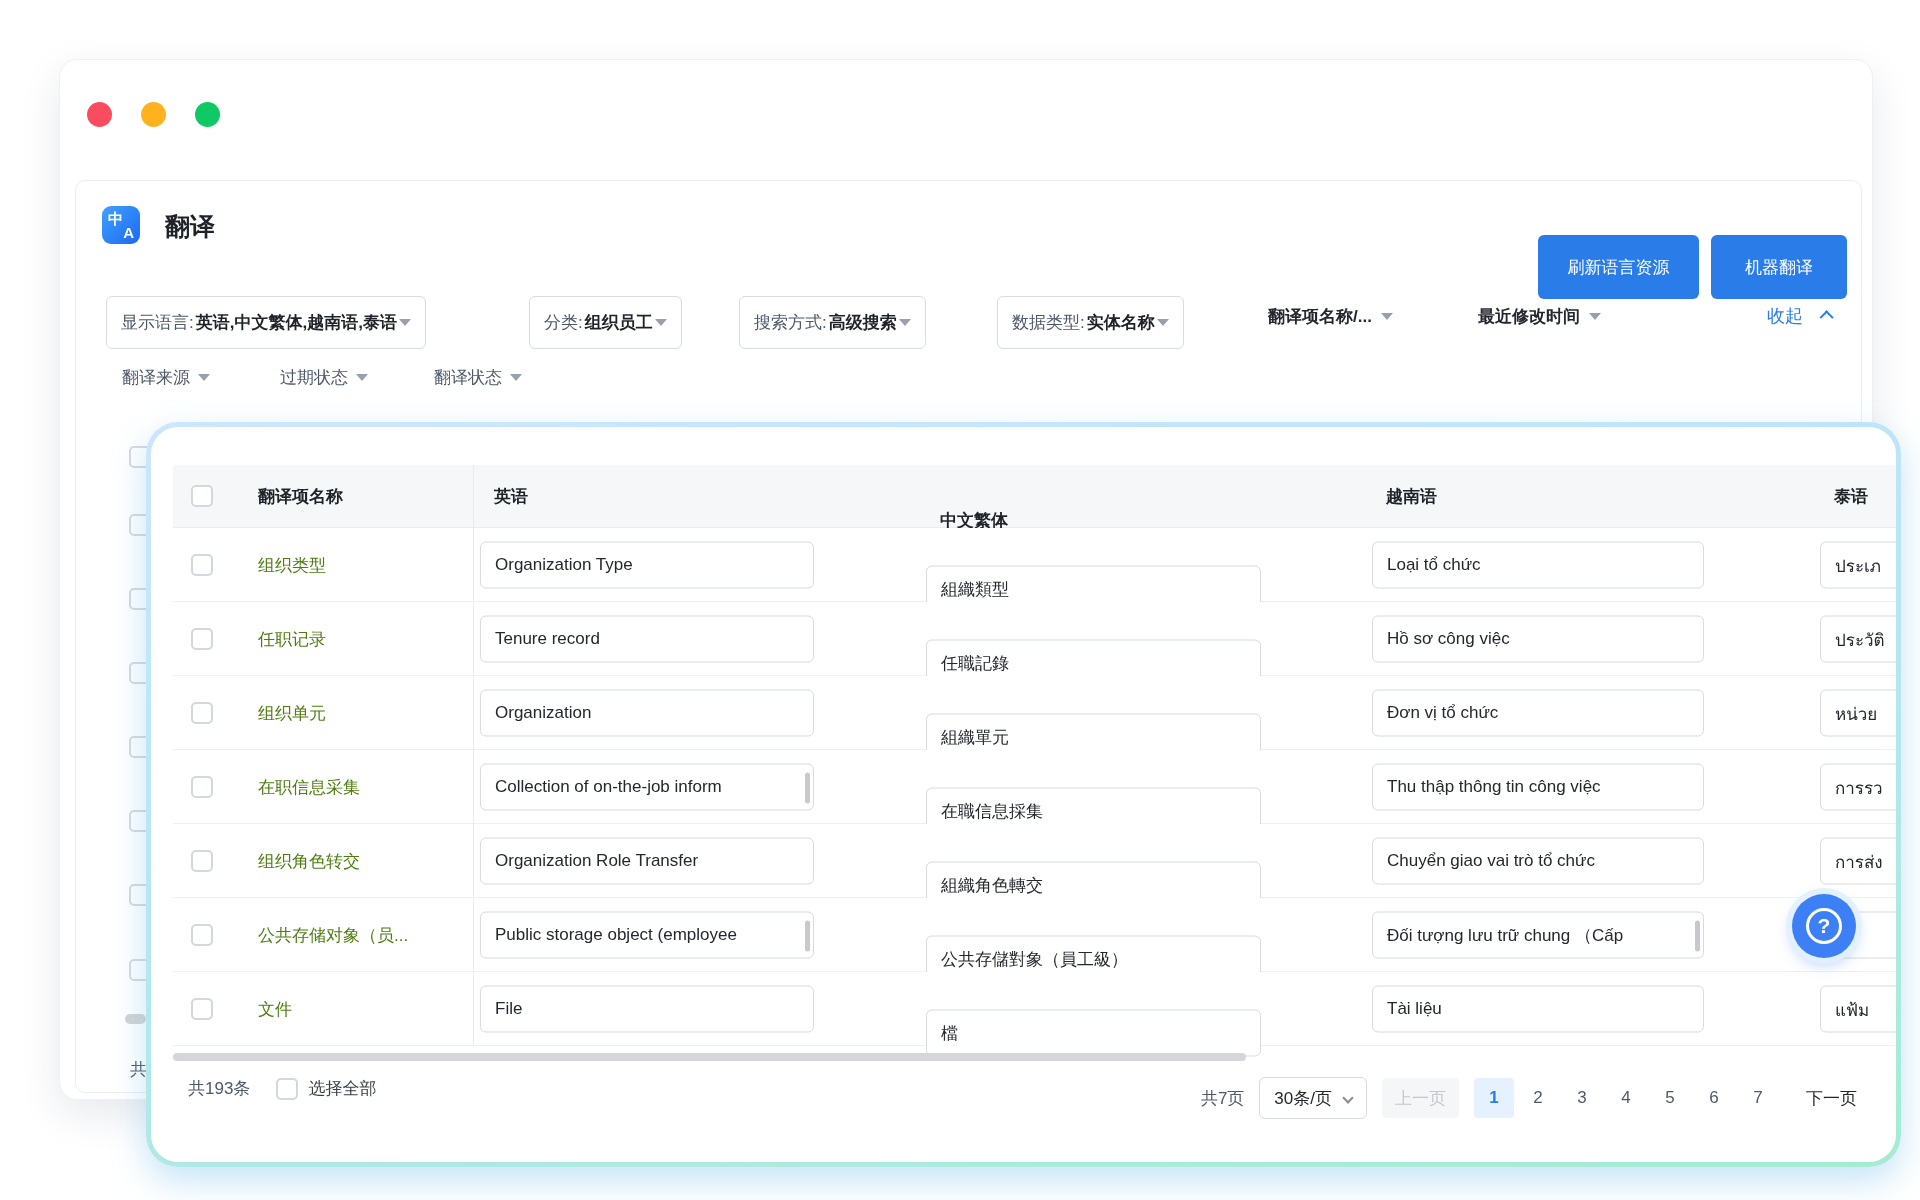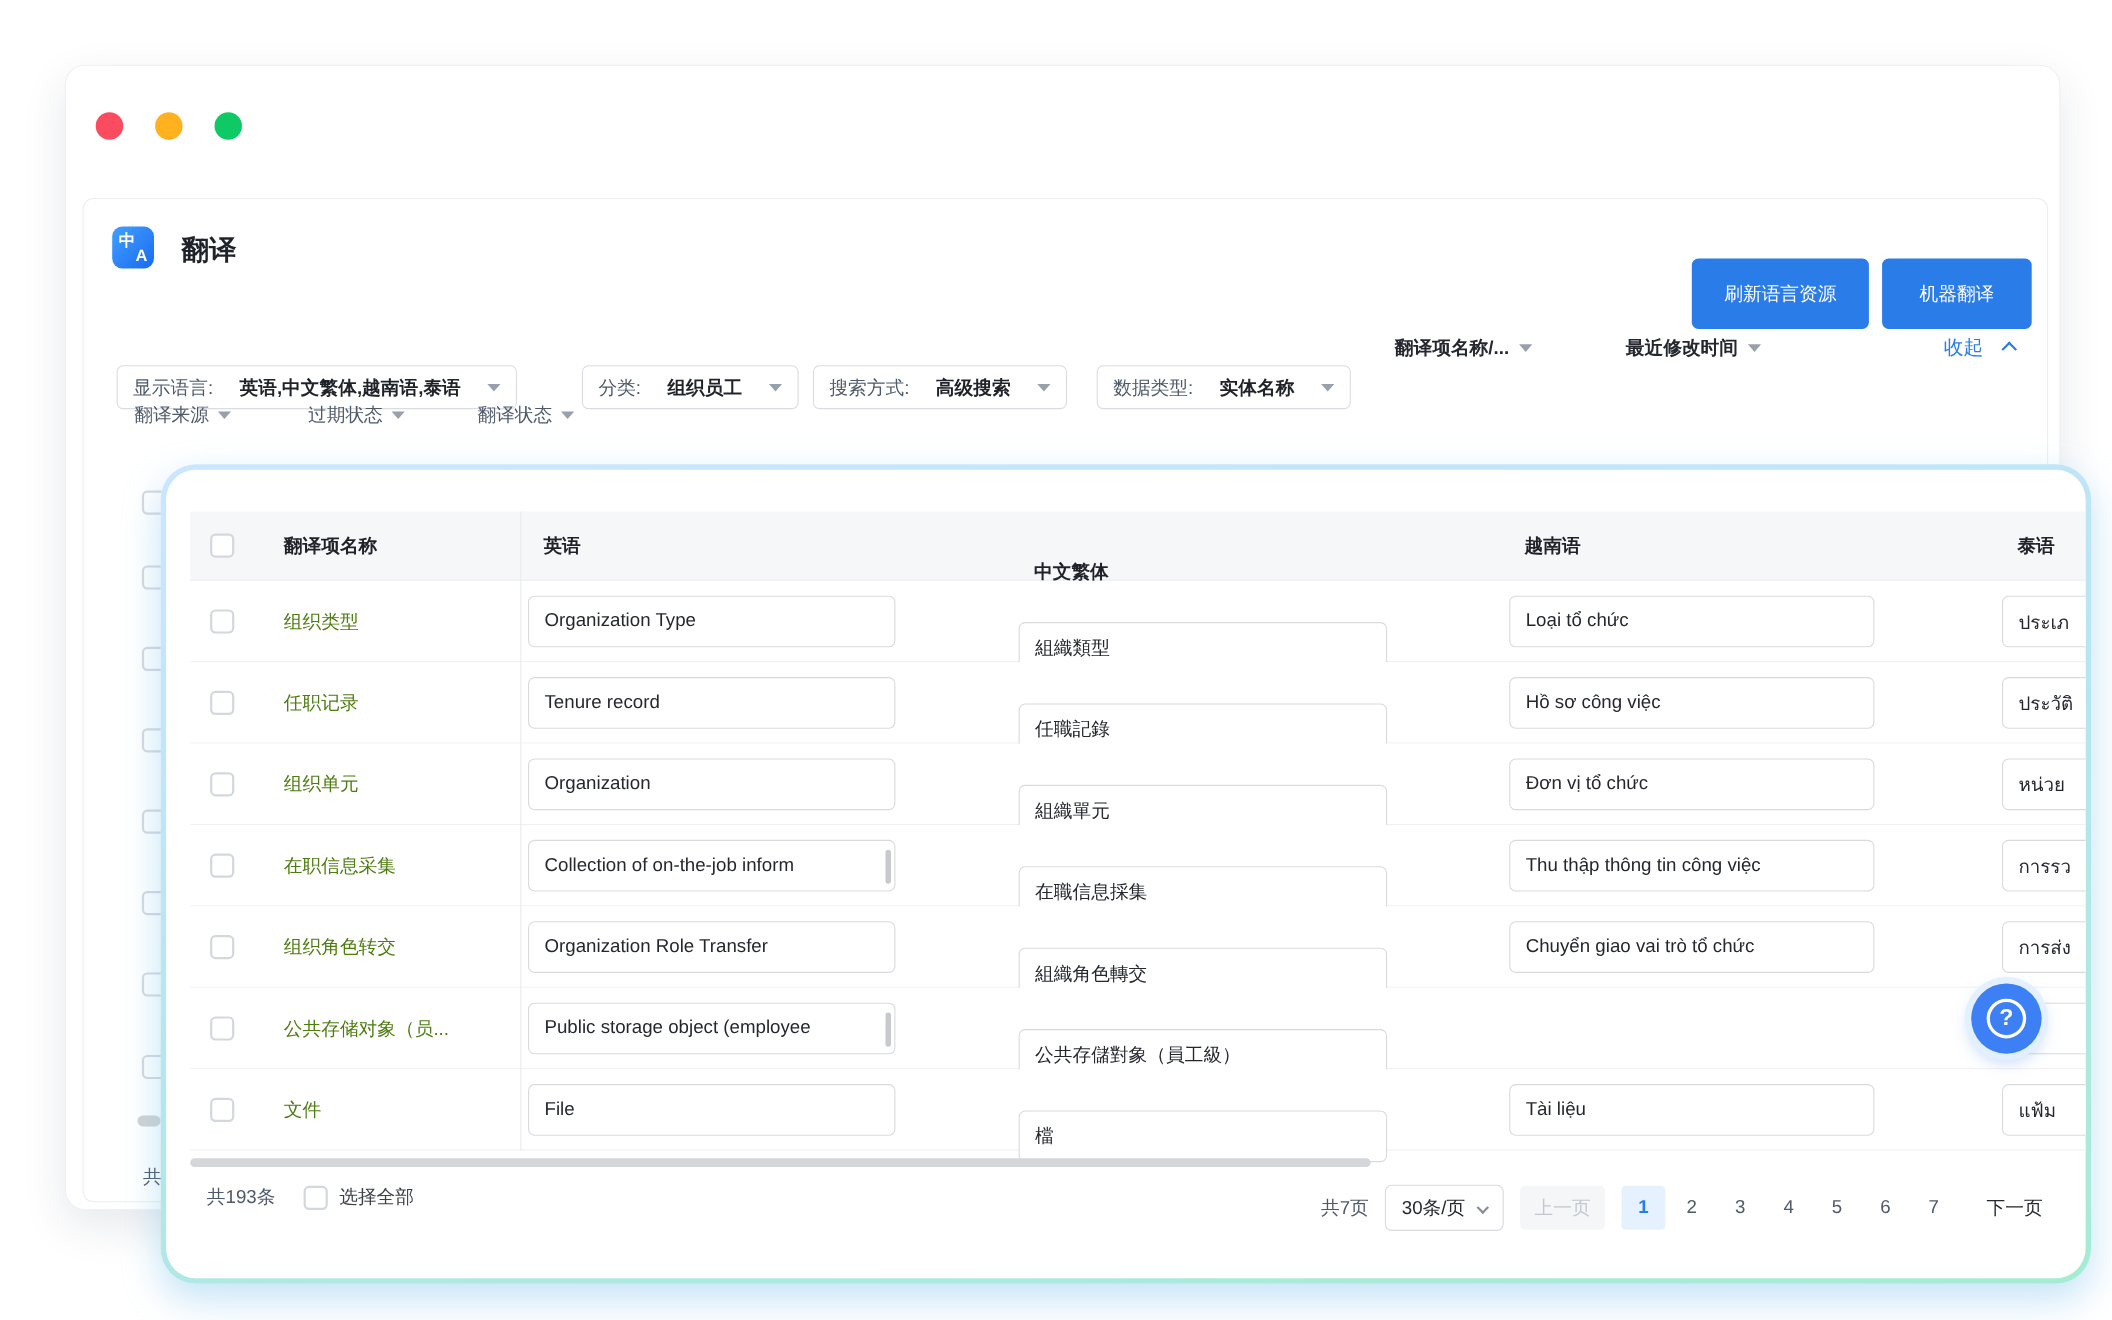--- a/index.html
+++ b/index.html
@@ -19,22 +19,22 @@
     background:linear-gradient(135deg,#41a0ff,#1b6af0);color:#fff;}
   .app-icon .zh{position:absolute;left:6px;top:4px;font-size:15px;font-weight:bold;}
   .app-icon .a{position:absolute;right:6px;bottom:3px;font-size:15px;font-weight:bold;}
   .app-title{position:absolute;left:89px;top:29px;font-size:25px;font-weight:bold;color:#1f2329;}
 
   .btn{position:absolute;top:22px;height:64px;border:none;border-radius:6px;background:#2a7ce9;
     color:#fff;font-size:17px;cursor:pointer;margin-top:32px;}
   .btn-refresh{left:1462px;width:161px;}
   .btn-machine{left:1635px;width:136px;}
 
-  .pill{position:absolute;top:115px;height:40px;display:flex;align-items:center;gap:24px;
-    padding:0 14px;border:1px solid #d9dce2;border-radius:6px;background:#fff;font-size:17px;cursor:pointer;margin-top:36px;}
+  .pill{position:absolute;top:115px;height:53px;display:flex;align-items:center;gap:2px;
+    padding:0 14px;border:1px solid #d9dce2;border-radius:6px;background:#fff;font-size:17px;cursor:pointer;}
   .pill .lab{color:#4e5969;}
   .pill .val{color:#1f2329;font-weight:600;}
   .plain-dd{position:absolute;top:115px;height:40px;display:flex;align-items:center;gap:9px;
     font-size:17px;color:#24272e;font-weight:600;cursor:pointer;justify-content:flex-end;}
   .tri{width:0;height:0;border-left:6px solid transparent;border-right:6px solid transparent;
     border-top:7px solid #98a0ab;}
   .collapse{position:absolute;left:1691px;top:115px;height:40px;display:flex;align-items:center;
     gap:20px;color:#2a7ce9;font-size:18px;cursor:pointer;}
   .chev{display:inline-block;width:10px;height:10px;border-left:2px solid currentColor;
     border-top:2px solid currentColor;}
@@ -275,20 +275,23 @@
   </div>
 
   <div class="trow">
     <span class="cb c-check"></span>
     <span class="rname">公共存储对象（员...</span>
     <span class="cell c-en has-scroll">
               <span class="cell-text">Public storage object (employee</span>
             </span>
     <span class="cell c-zh">
               <span class="cell-text">公共存儲對象（員工級）</span>
+            </span>
+    <span class="cell c-vi has-scroll">
+              <span class="cell-text">Đối tượng lưu trữ chung （Cấp</span>
             </span>
     <span class="cell c-th">
               <span class="cell-text">จัด</span>
             </span>
   </div>
 
   <div class="trow">
     <span class="cb c-check"></span>
     <span class="rname">文件</span>
     <span class="cell c-en">

